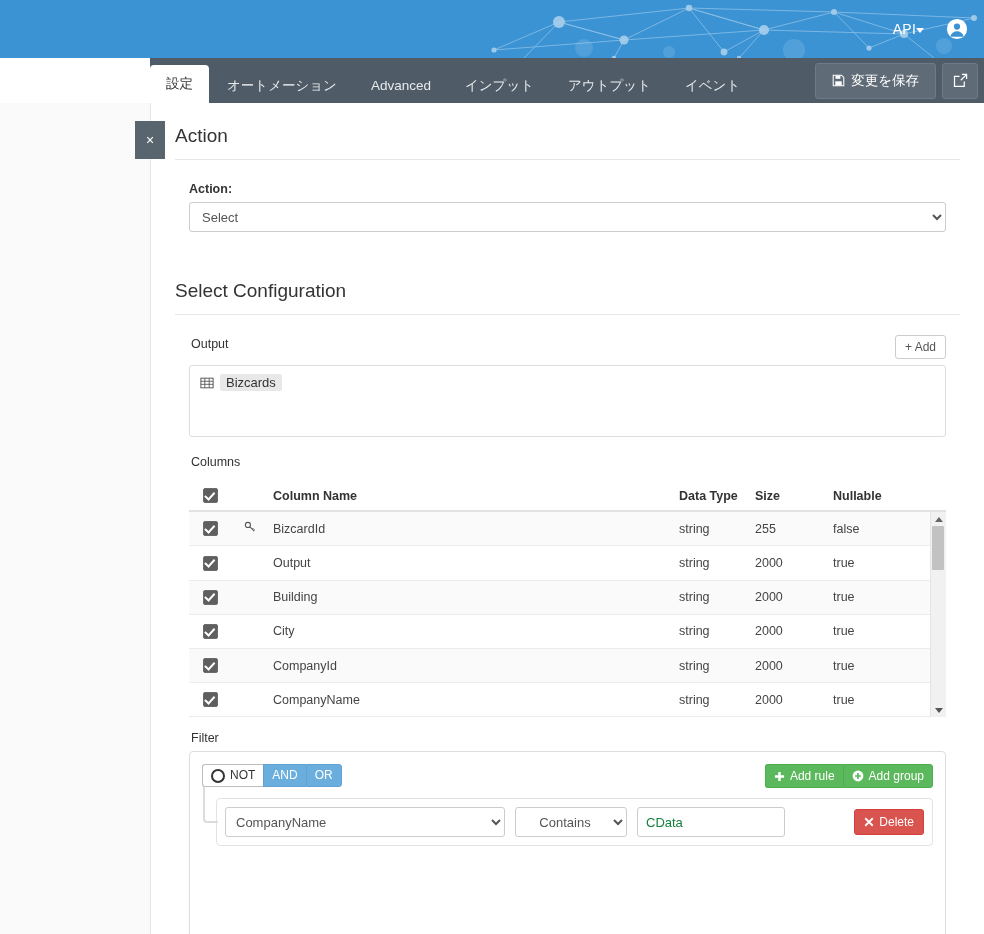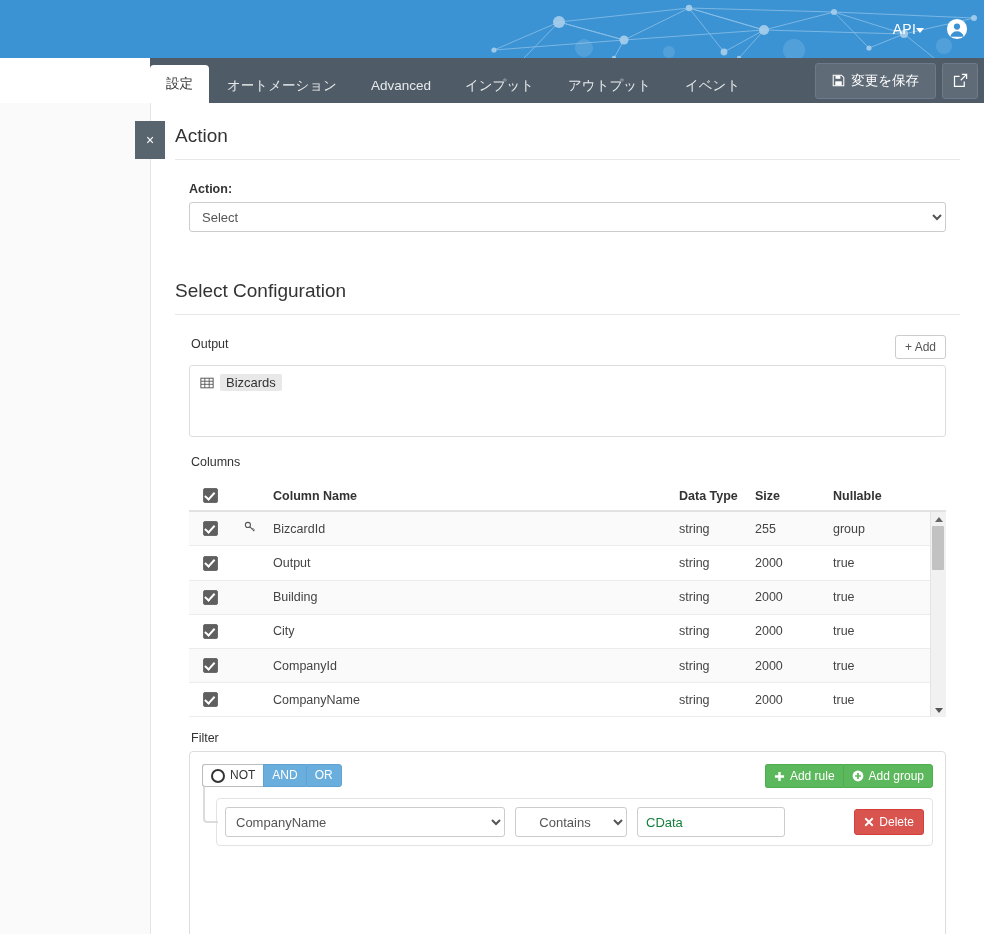--- a/index.html
+++ b/index.html
@@ -316,21 +316,21 @@
             <td class="c-chk"><span class="chk"></span></td>
             <td class="c-key">
               <svg width="12" height="12" viewBox="0 0 16 16">
                 <circle cx="5.2" cy="5.2" r="3.4" fill="none" stroke="#555" stroke-width="1.4"></circle>
                 <path d="M7.6 7.6l6 6M11 11.2l1.6-1.4M12.6 12.8l1.5-1.3" stroke="#555" stroke-width="1.4" fill="none"></path>
               </svg>
             </td>
             <td>BizcardId</td>
             <td class="c-dt">string</td>
             <td class="c-sz">255</td>
-            <td class="c-nl">group</td>
+            <td class="c-nl">false</td>
             <td style="width:15px"></td>
           </tr>
           <tr>
             <td class="c-chk"><span class="chk"></span></td>
             <td class="c-key"></td>
             <td>Output</td>
             <td class="c-dt">string</td>
             <td class="c-sz">2000</td>
             <td class="c-nl">true</td>
             <td style="width:15px"></td>

